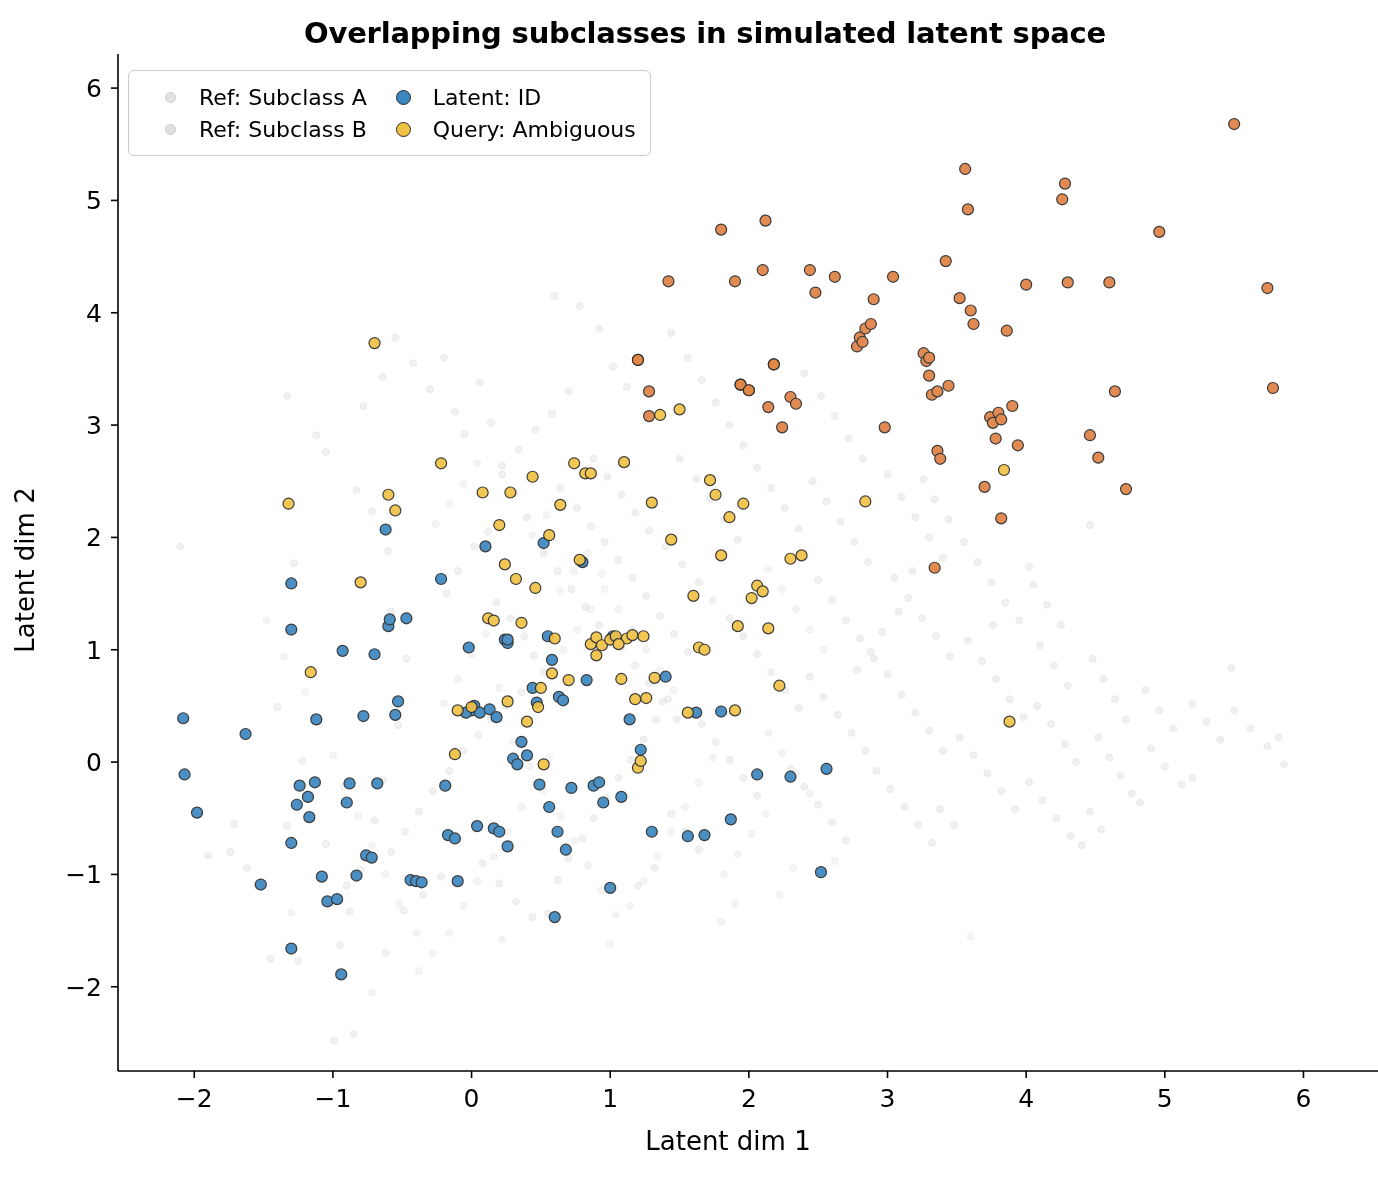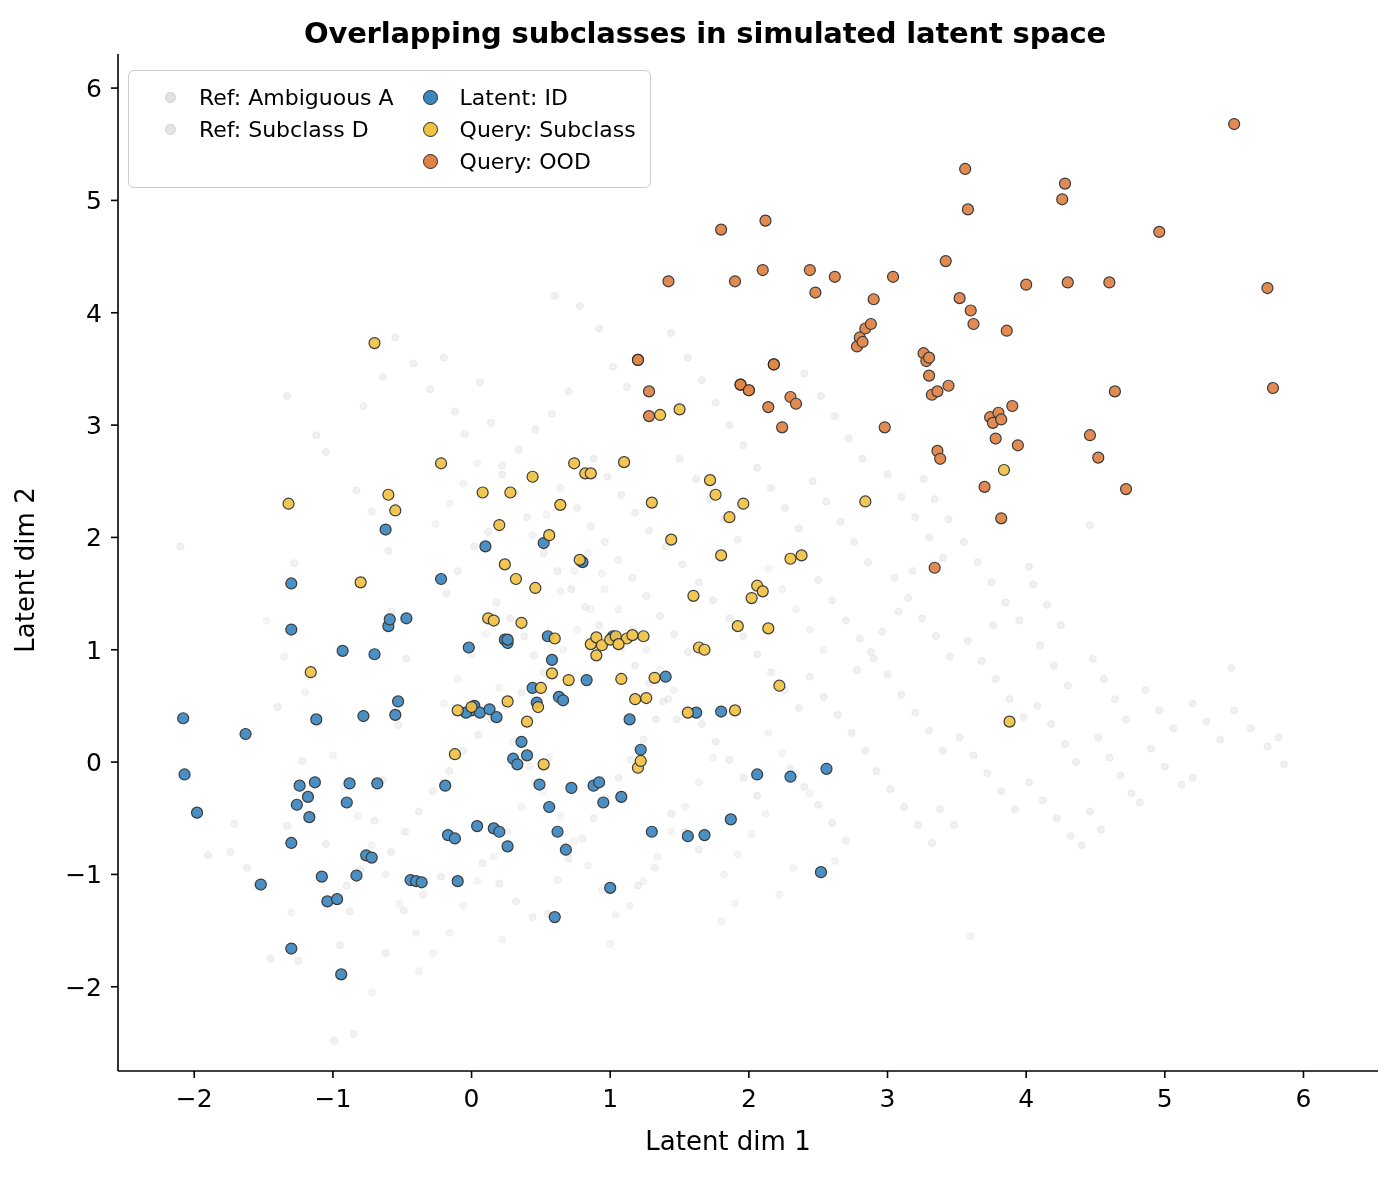--- a/index.html
+++ b/index.html
@@ -685,44 +685,38 @@
     <text id="xaxislabel" class="axlabel" x="728" y="1150" text-anchor="middle">Latent dim 1</text>
     <text id="yaxislabel" class="axlabel" x="34" y="570" text-anchor="middle" transform="rotate(-90 34 570)">Latent dim 2</text>
   </svg>
 
   <div id="legend" style="left: 128px; top: 70px;">
     <div class="legcol" id="legcol1">
         <div class="legrow">
           <div class="legswatchbox">
             <span class="legdot" style="width: 9px; height: 9px; background: rgb(226, 226, 226); border: 1px solid rgb(207, 207, 207);"></span>
           </div>
-          <span class="legtext">Ref: Ambiguous A</span>
+          <span class="legtext">Ref: Subclass A</span>
         </div>
         <div class="legrow">
           <div class="legswatchbox">
-            <span class="legdot" style="width: 9px; height: 9px; background: rgb(228, 228, 228); border: 1px solid rgb(210, 210, 210);"></span>
+            <span class="legdot" style="width: 9px; height: 9px; background: rgb(224, 224, 224); border: 1px solid rgb(205, 205, 205);"></span>
           </div>
-          <span class="legtext">Ref: Subclass D</span>
+          <span class="legtext">Ref: Subclass B</span>
         </div>
       </div>
     <div class="legcol" id="legcol2">
         <div class="legrow">
           <div class="legswatchbox">
             <span class="legdot" style="width: 13px; height: 13px; background: rgb(59, 135, 192); border: 1px solid rgb(42, 42, 42);"></span>
           </div>
           <span class="legtext">Latent: ID</span>
         </div>
         <div class="legrow">
           <div class="legswatchbox">
             <span class="legdot" style="width: 13px; height: 13px; background: rgb(240, 194, 68); border: 1px solid rgb(42, 42, 42);"></span>
           </div>
-          <span class="legtext">Query: Subclass</span>
-        </div>
-        <div class="legrow">
-          <div class="legswatchbox">
-            <span class="legdot" style="width: 13px; height: 13px; background: rgb(223, 130, 68); border: 1px solid rgb(42, 42, 42);"></span>
-          </div>
-          <span class="legtext">Query: OOD</span>
+          <span class="legtext">Query: Ambiguous</span>
         </div>
       </div>
   </div>
 
 </div>
 
 </body></html>

